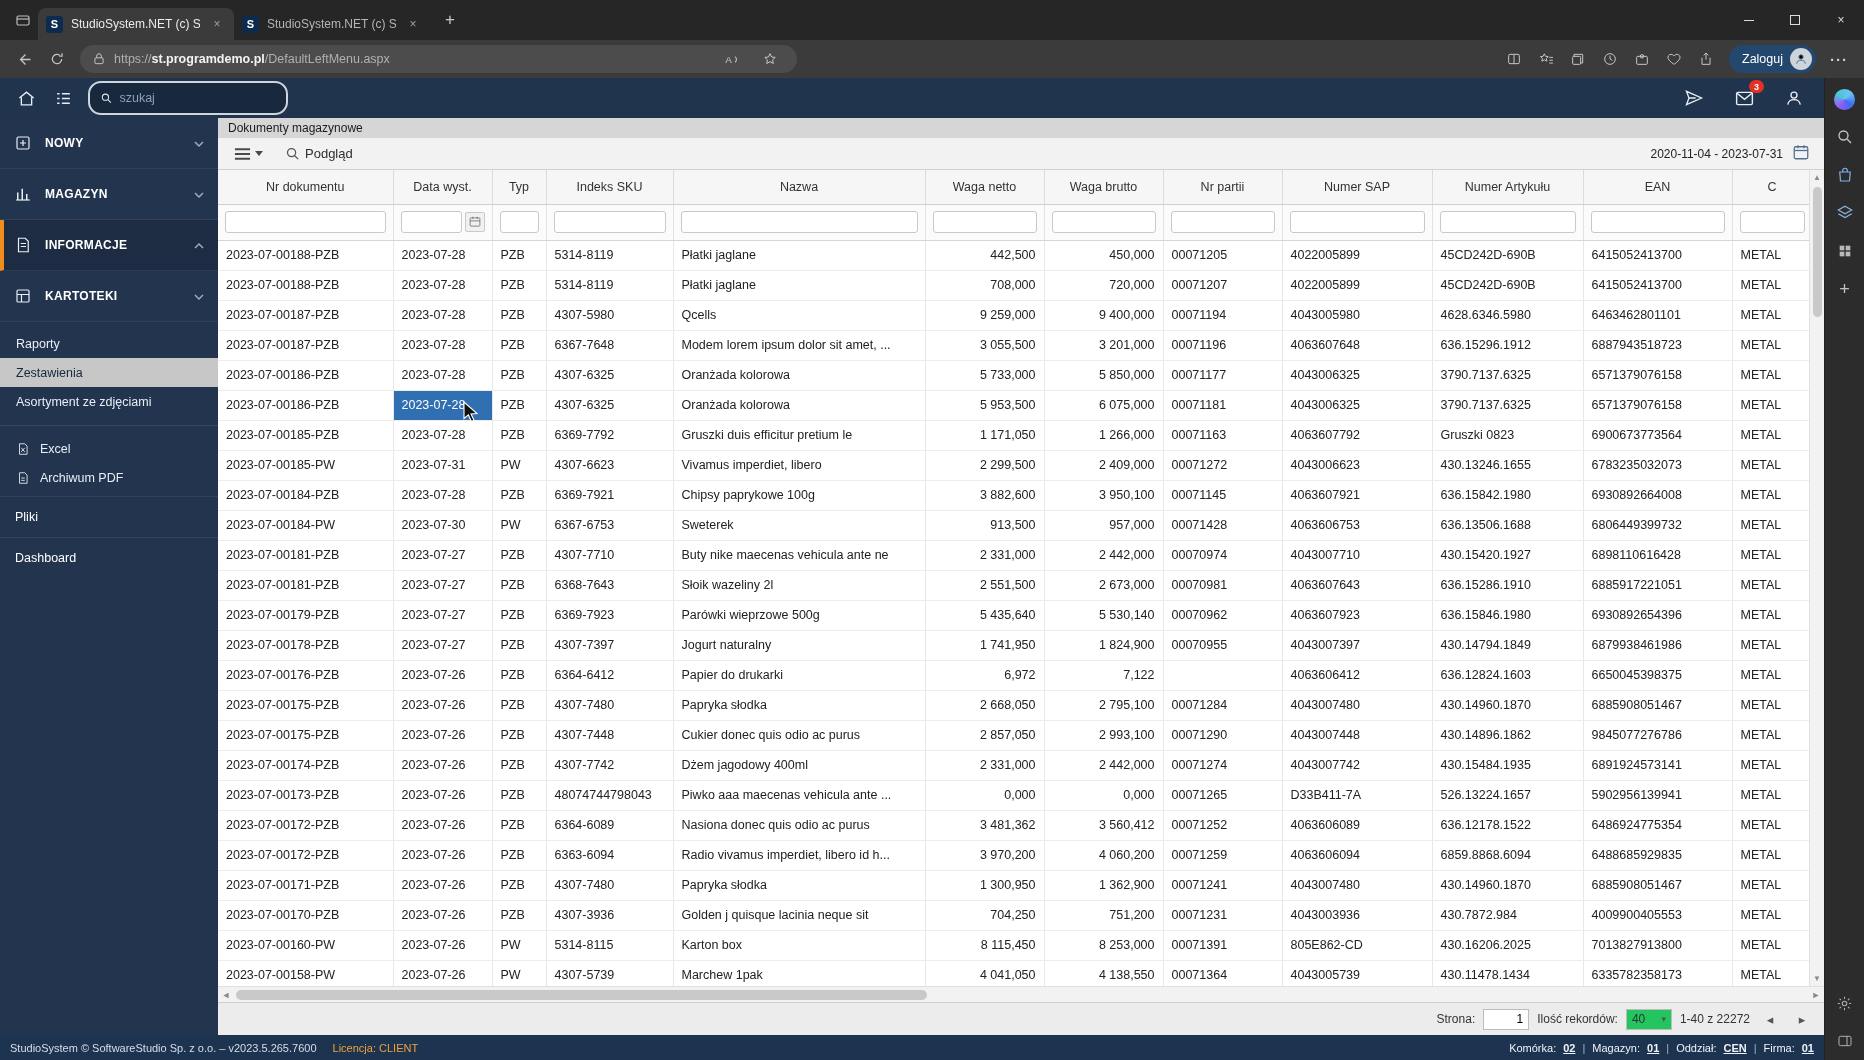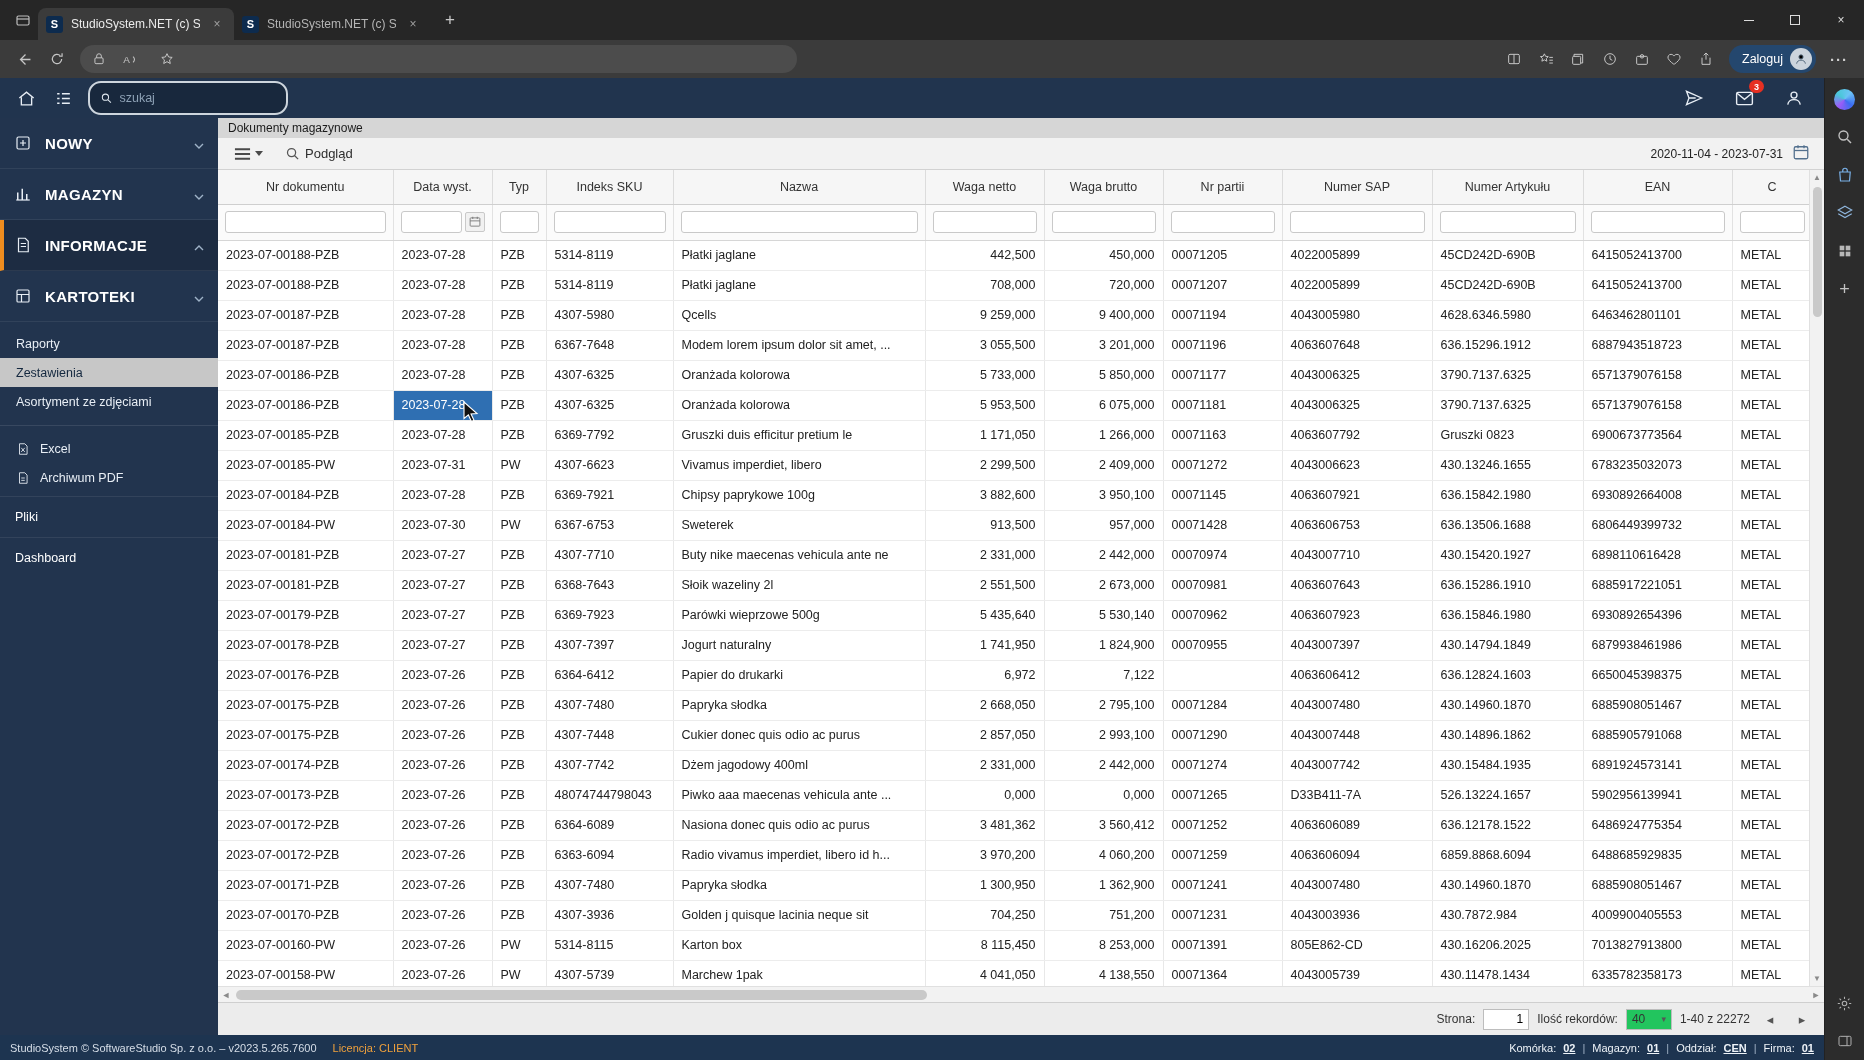--- a/index.html
+++ b/index.html
@@ -51,21 +51,21 @@
   .hdr-spacer { flex: 1; }
   .hdr-ico { position: relative; display: flex; align-items: center; justify-content: center; width: 24px; height: 24px; }
   .hdr-right { display: flex; align-items: center; gap: 26px; padding-right: 4px; }
   .mail-badge { position: absolute; top: -6px; right: -8px; background: #e63022; color: #fff; border-radius: 8px; min-width: 15px; height: 13px; font-size: 9px; font-weight: bold; display: flex; align-items: center; justify-content: center; padding: 0 3px; }
 
   
   .app-body { flex: 1; display: flex; min-height: 0; }
 
   
   .sidebar { width: 218px; background: #22344e; color: #fff; display: flex; flex-direction: column; overflow: hidden; flex: none; }
-  .nav-item { height: 51px; display: flex; align-items: center; gap: 13px; padding: 0 14px; border-bottom: 1px solid rgba(255,255,255,0.07); font-size: 15px; font-weight: 700; letter-spacing: 0.3px; flex: none; }
+  .nav-item { height: 51px; display: flex; align-items: center; gap: 13px; padding: 0 14px; border-bottom: 1px solid rgba(255,255,255,0.07); font-size: 12px; font-weight: 700; letter-spacing: 0.3px; flex: none; }
   .nav-caret { margin-left: auto; }
   .nav-item.expanded { border-left: 4px solid #ef8d1f; padding-left: 10px; background: #1d2c42; }
   .submenu { padding: 7px 0 4px; flex: none; }
   .sub-item { height: 29px; display: flex; align-items: center; padding: 0 16px; font-size: 12.5px; color: #e8eef5; gap: 10px; }
   .sub-item.selected { background: #c7c7c7; color: #14283f; }
   .sub-sep { border-top: 1px solid rgba(255,255,255,0.10); margin: 9px 0 8px; }
   .bottom-item { height: 41px; display: flex; align-items: center; padding: 0 15px; font-size: 12.5px; border-top: 1px solid rgba(255,255,255,0.08); flex: none; }
 
   
   .content { flex: 1; min-width: 0; display: flex; flex-direction: column; background: #e3e3e3; position: relative; }
@@ -155,20 +155,21 @@
       <svg width="16" height="16" viewBox="0 0 24 24">
           <path d="M19 12a7 7 0 1 1-2.1-5" fill="none" stroke="#c6c6c6" stroke-width="1.8"></path>
           <path d="M19.6 3.5v4.4h-4.4" fill="none" stroke="#c6c6c6" stroke-width="1.8"></path>
         </svg>
     </div>
     <div class="url-pill">
       <svg width="14" height="14" viewBox="0 0 24 24">
           <rect x="5" y="10" width="14" height="10" rx="2" fill="none" stroke="#c6c6c6" stroke-width="1.7"></rect>
           <path d="M8 10V7a4 4 0 0 1 8 0v3" fill="none" stroke="#c6c6c6" stroke-width="1.7"></path>
         </svg>
+      <span class="url-text"><span class="url-scheme">https://</span><span class="url-domain">st.programdemo.pl</span><span class="url-path">/DefaultLeftMenu.aspx</span></span>
       <span class="tool-ico">
           <svg width="17" height="17" viewBox="0 0 24 24">
             <text x="3" y="17" fill="#c6c6c6" font-size="14" font-family="Liberation Sans, sans-serif">A</text>
             <path d="M17 8a5 5 0 0 1 0 8" fill="none" stroke="#c6c6c6" stroke-width="1.5"></path>
           </svg>
         </span>
       <span class="tool-ico">
           <svg width="16" height="16" viewBox="0 0 24 24">
             <path d="M12 4l2.4 5 5.4.6-4 3.8 1.1 5.4L12 16l-4.9 2.8 1.1-5.4-4-3.8 5.4-.6z" fill="none" stroke="#c6c6c6" stroke-width="1.5"></path>
           </svg>
@@ -716,21 +717,21 @@
                       <td>2023-07-00175-PZB</td>
                       <td>2023-07-26</td>
                       <td>PZB</td>
                       <td>4307-7448</td>
                       <td>Cukier donec quis odio ac purus</td>
                       <td class="num">2 857,050</td>
                       <td class="num">2 993,100</td>
                       <td>00071290</td>
                       <td>4043007448</td>
                       <td>430.14896.1862</td>
-                      <td>6885905791068</td>
+                      <td>9845077276786</td>
                       <td>METAL</td>
                     </tr>
                     <tr>
                       <td>2023-07-00174-PZB</td>
                       <td>2023-07-26</td>
                       <td>PZB</td>
                       <td>4307-7742</td>
                       <td>Dżem jagodowy 400ml</td>
                       <td class="num">2 331,000</td>
                       <td class="num">2 442,000</td>

